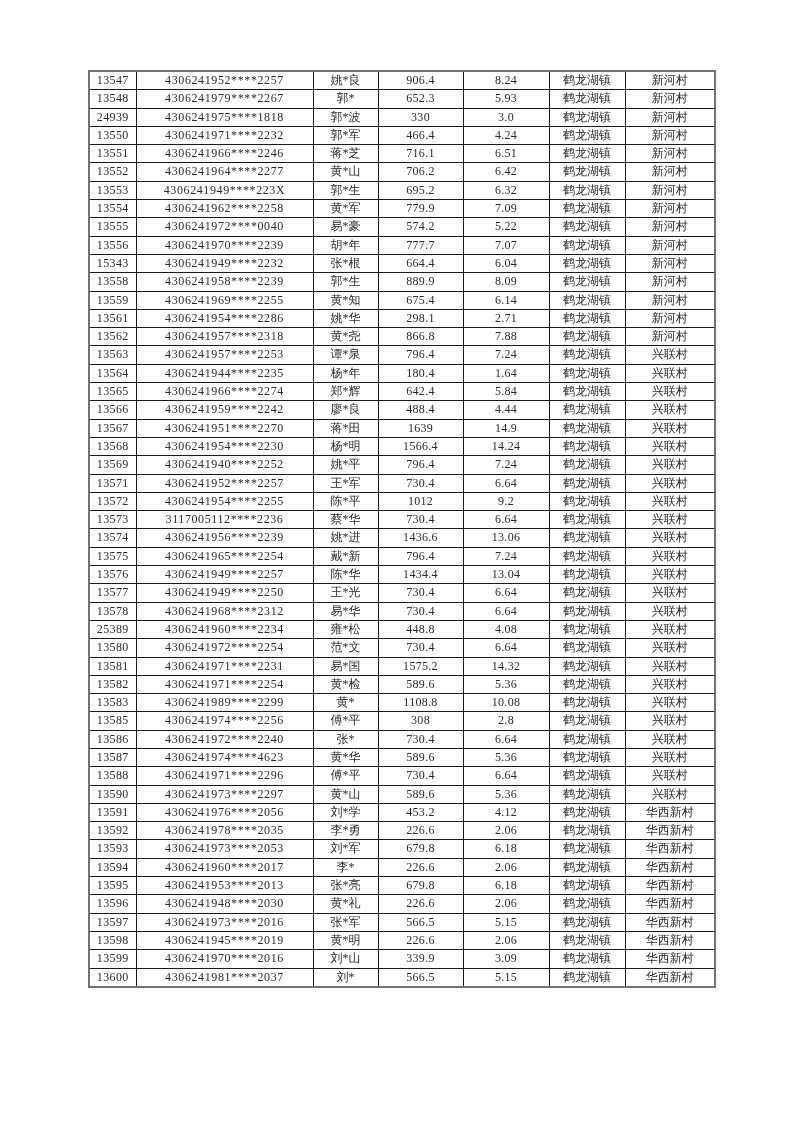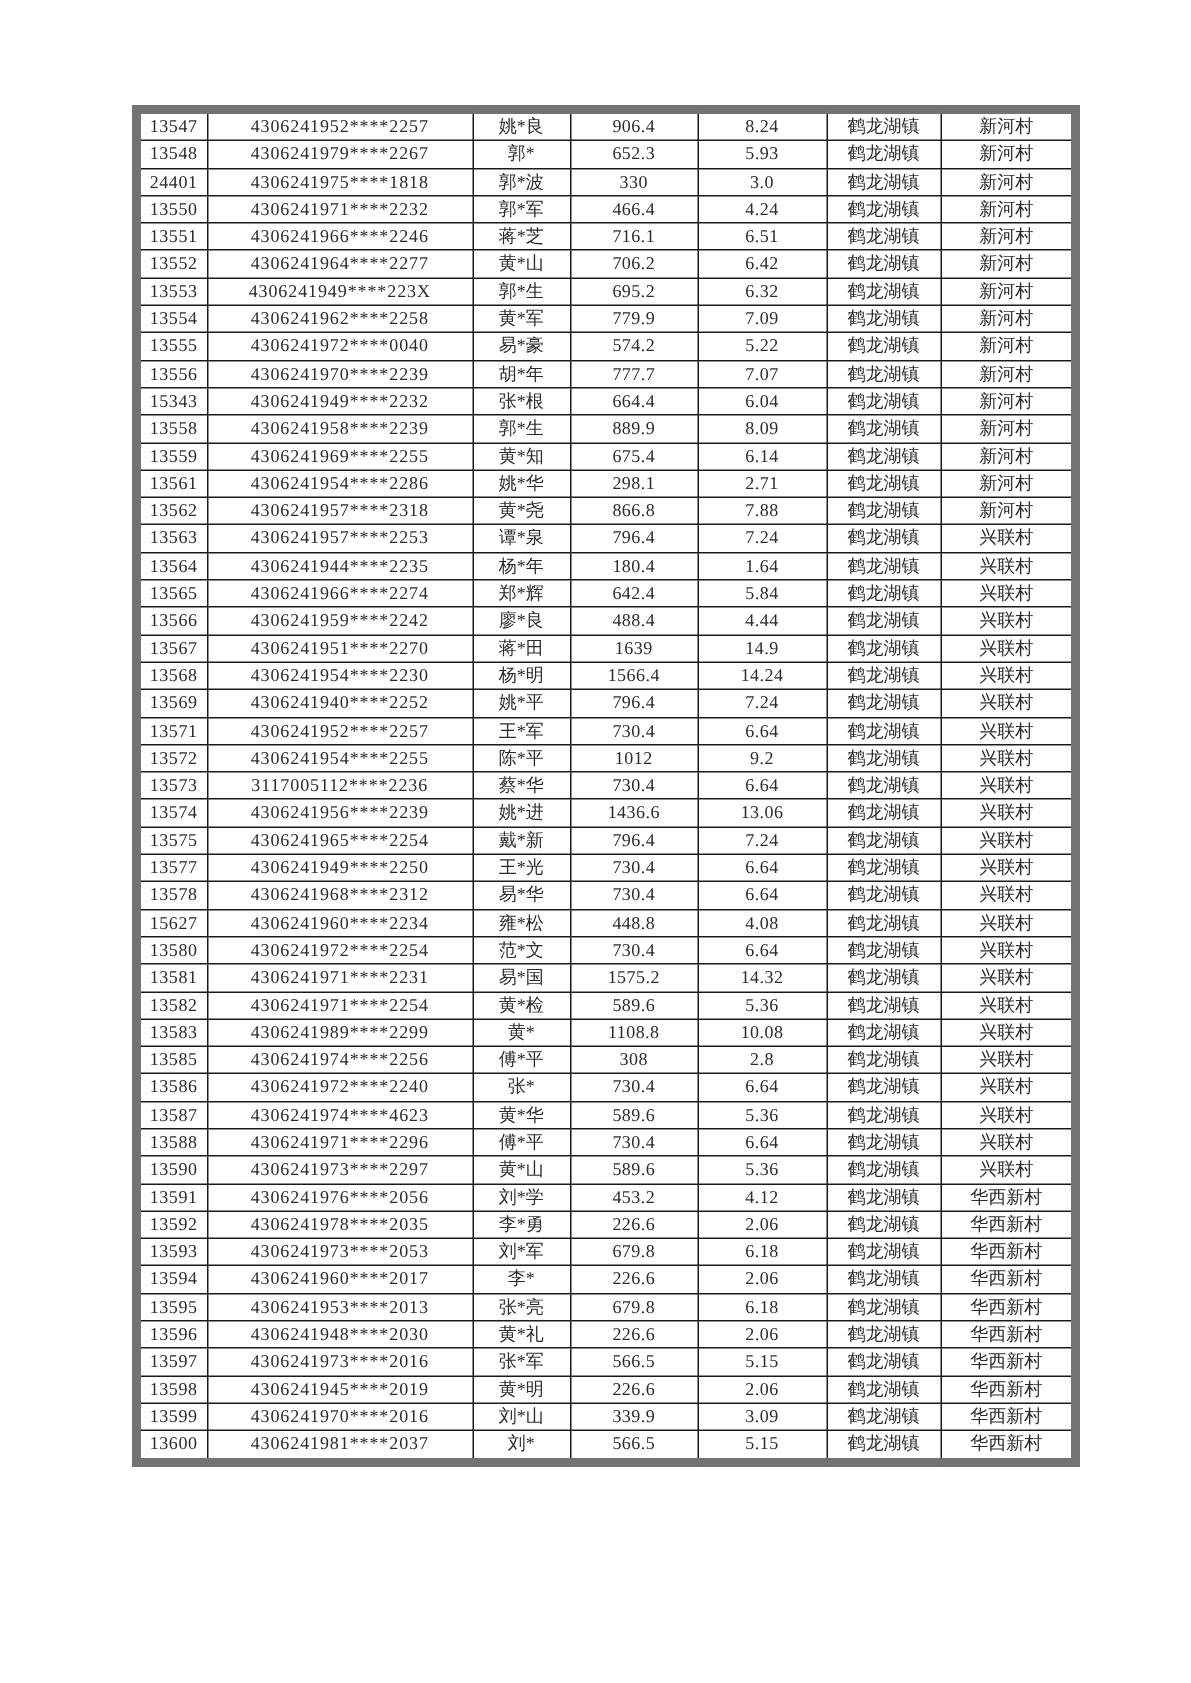--- a/index.html
+++ b/index.html
@@ -15,21 +15,21 @@
     overflow: hidden;
     font-family: "Liberation Serif", "DejaVu Serif", serif;
   }
   table.data-table {
     position: absolute;
     left: 88px;
     top: 70px;
     width: 626px;
     table-layout: fixed;
     border-collapse: collapse;
-    border: 6px solid #737373;
+    border: 2px solid #737373;
   }
   table.data-table td {
     border: 1px solid #1a1a1a;
     height: 17.3px;
     padding: 0 2px;
     text-align: center;
     vertical-align: middle;
     font-size: 12px;
     line-height: 17.3px;
     color: #2b2b2b;
@@ -74,21 +74,21 @@
         <tr>
           <td class="col-seq">13548</td>
           <td class="col-id">4306241979****2267</td>
           <td class="col-name">郭*</td>
           <td class="col-amount">652.3</td>
           <td class="col-area">5.93</td>
           <td class="col-town">鹤龙湖镇</td>
           <td class="col-village">新河村</td>
         </tr>
         <tr>
-          <td class="col-seq">24401</td>
+          <td class="col-seq">24939</td>
           <td class="col-id">4306241975****1818</td>
           <td class="col-name">郭*波</td>
           <td class="col-amount">330</td>
           <td class="col-area">3.0</td>
           <td class="col-town">鹤龙湖镇</td>
           <td class="col-village">新河村</td>
         </tr>
         <tr>
           <td class="col-seq">13550</td>
           <td class="col-id">4306241971****2232</td>
@@ -299,39 +299,48 @@
         <tr>
           <td class="col-seq">13575</td>
           <td class="col-id">4306241965****2254</td>
           <td class="col-name">戴*新</td>
           <td class="col-amount">796.4</td>
           <td class="col-area">7.24</td>
           <td class="col-town">鹤龙湖镇</td>
           <td class="col-village">兴联村</td>
         </tr>
         <tr>
+          <td class="col-seq">13576</td>
+          <td class="col-id">4306241949****2257</td>
+          <td class="col-name">陈*华</td>
+          <td class="col-amount">1434.4</td>
+          <td class="col-area">13.04</td>
+          <td class="col-town">鹤龙湖镇</td>
+          <td class="col-village">兴联村</td>
+        </tr>
+        <tr>
           <td class="col-seq">13577</td>
           <td class="col-id">4306241949****2250</td>
           <td class="col-name">王*光</td>
           <td class="col-amount">730.4</td>
           <td class="col-area">6.64</td>
           <td class="col-town">鹤龙湖镇</td>
           <td class="col-village">兴联村</td>
         </tr>
         <tr>
           <td class="col-seq">13578</td>
           <td class="col-id">4306241968****2312</td>
           <td class="col-name">易*华</td>
           <td class="col-amount">730.4</td>
           <td class="col-area">6.64</td>
           <td class="col-town">鹤龙湖镇</td>
           <td class="col-village">兴联村</td>
         </tr>
         <tr>
-          <td class="col-seq">15627</td>
+          <td class="col-seq">25389</td>
           <td class="col-id">4306241960****2234</td>
           <td class="col-name">雍*松</td>
           <td class="col-amount">448.8</td>
           <td class="col-area">4.08</td>
           <td class="col-town">鹤龙湖镇</td>
           <td class="col-village">兴联村</td>
         </tr>
         <tr>
           <td class="col-seq">13580</td>
           <td class="col-id">4306241972****2254</td>

